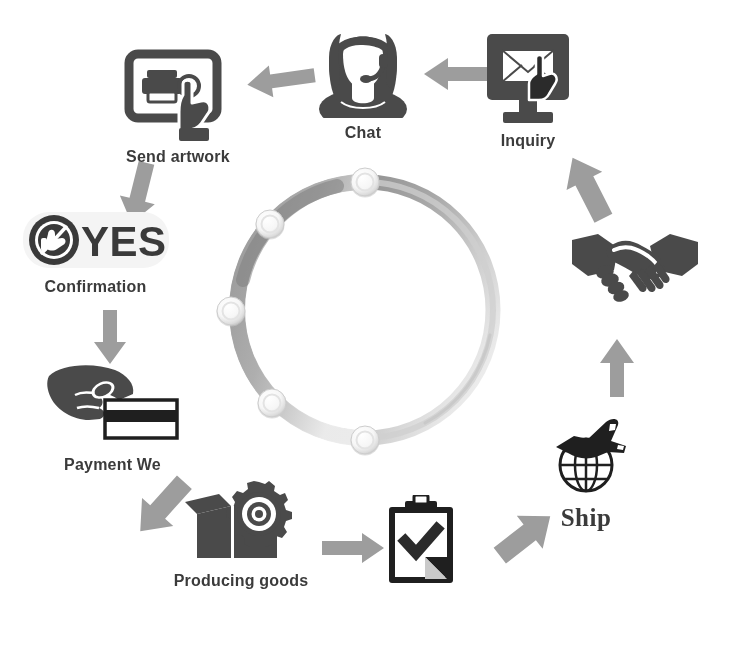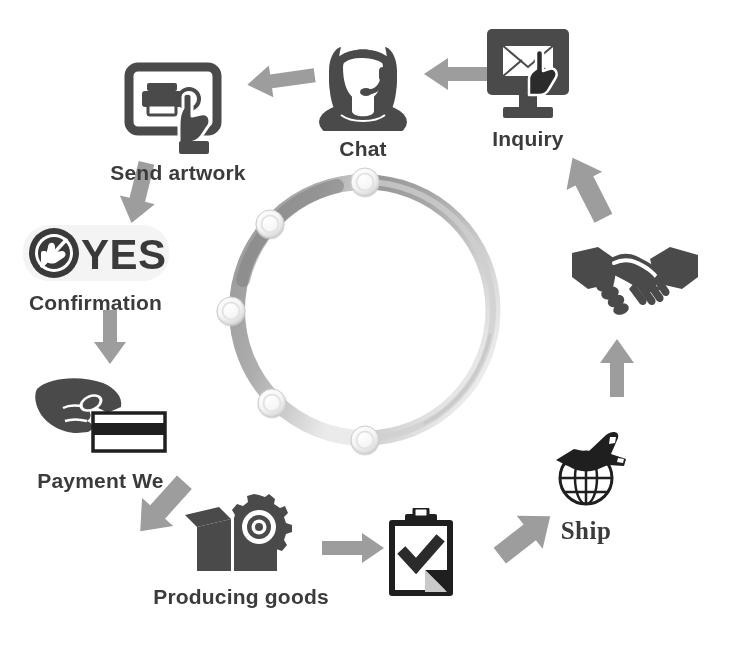--- a/index.html
+++ b/index.html
@@ -18,26 +18,25 @@
   .node {
     position: absolute;
     display: flex;
     flex-direction: column;
     align-items: center;
     justify-content: flex-start;
   }
   .node-icon {
     display: block;
     line-height: 0;
-    margin-top: 13px;
   }
   .node-label {
     margin-top: 6px;
     font-family: "Liberation Sans", sans-serif;
-    font-size: 21px;
+    font-size: 16px;
     font-weight: 700;
     color: #3b3b3b;
     letter-spacing: 0.2px;
     white-space: nowrap;
     text-align: center;
   }
   .node-label.serif {
     font-family: "Liberation Serif", serif;
     font-size: 25px;
     letter-spacing: 0.5px;
@@ -215,21 +214,21 @@
         <ellipse cx="59" cy="73" rx="6" ry="4" fill="#4a4a4a"></ellipse>
 
         <rect x="72" y="48" width="9" height="14" rx="4" fill="#4a4a4a"></rect>
 
         <path d="M 34 96 C 44 104, 68 104, 78 96" fill="none" stroke="#ffffff" stroke-width="2"></path>
       </svg>
     </span>
     <span class="node-label">Chat</span>
   </div>
 
-  <div class="node" style="left:468px; top:14px; width:120px;">
+  <div class="node" style="left:468px; top:32px; width:120px;">
     <span class="node-icon">
       <svg width="98" height="94" viewBox="0 0 98 94" aria-hidden="true">
 
         <rect x="8" y="2" width="82" height="66" rx="5" fill="#4a4a4a"></rect>
 
         <rect x="40" y="68" width="18" height="13" fill="#4a4a4a"></rect>
         <rect x="24" y="80" width="50" height="11" rx="2" fill="#4a4a4a"></rect>
 
         <rect x="23" y="18" width="52" height="32" fill="#ffffff" stroke="#4a4a4a" stroke-width="2"></rect>
         <path d="M 23 18 L 49 40 L 75 18" fill="none" stroke="#4a4a4a" stroke-width="2"></path>
@@ -321,21 +320,21 @@
           <circle cx="0" cy="2" r="7.5" fill="#ffffff"></circle>
           <circle cx="0" cy="2" r="4" fill="#4a4a4a"></circle>
         </g>
 
         <rect x="50" y="26" width="3" height="52" fill="#ffffff"></rect>
       </svg>
     </span>
     <span class="node-label">Producing goods</span>
   </div>
 
-  <div class="node" style="left:28px; top:358px; width:145px;">
+  <div class="node" style="left:40px; top:358px; width:145px;">
     <span class="node-icon">
       <svg width="136" height="92" viewBox="0 0 136 92" aria-hidden="true">
 
         <path d="M 4 18 C 16 6, 48 4, 70 12 C 82 17, 90 26, 88 36 L 74 42 C 66 36, 58 34, 52 36 C 58 40, 60 46, 54 50 C 60 52, 62 58, 55 61 L 44 62 C 28 62, 12 52, 6 40 C 2 32, 1 24, 4 18 Z" fill="#4a4a4a"></path>
 
         <path d="M 52 36 C 44 34, 36 34, 30 37" fill="none" stroke="#ffffff" stroke-width="2.5"></path>
         <path d="M 54 50 C 46 48, 38 48, 32 50" fill="none" stroke="#ffffff" stroke-width="2.5"></path>
 
         <ellipse cx="58" cy="32" rx="12" ry="8" fill="#ffffff" transform="rotate(-24 58 32)"></ellipse>
         <ellipse cx="58" cy="32" rx="9" ry="5.5" fill="#4a4a4a" transform="rotate(-24 58 32)"></ellipse>

